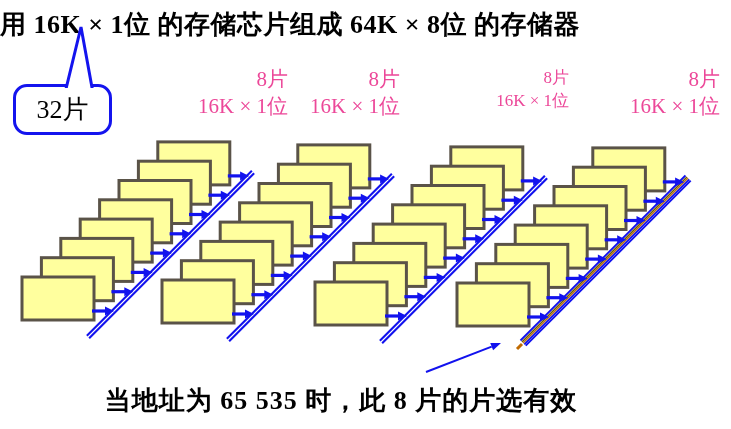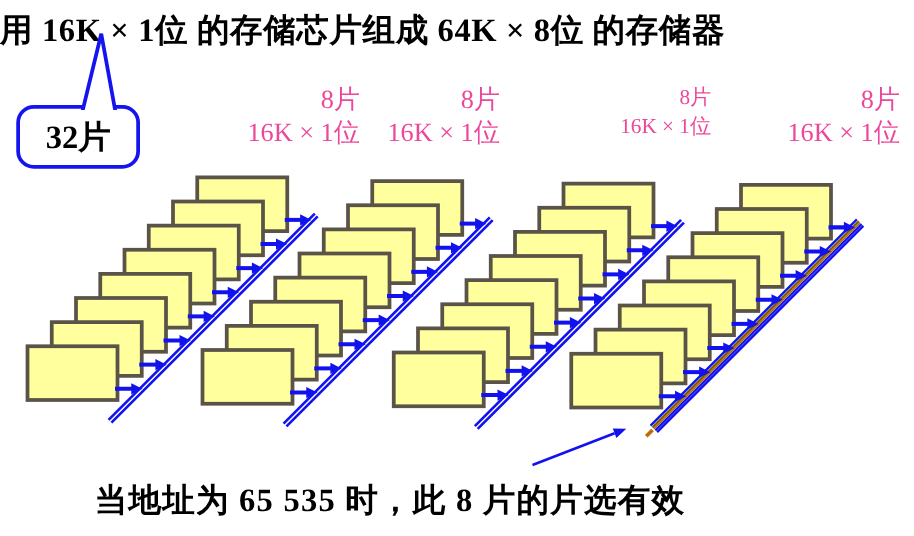--- a/index.html
+++ b/index.html
@@ -10,29 +10,29 @@
     -webkit-font-smoothing:antialiased;
   }
   #diagram-svg{position:absolute;left:0;top:0;z-index:1;}
   .txt{position:absolute;color:#000;font-weight:bold;white-space:nowrap;z-index:2;}
   #slide-title{
     left:0;top:8px;width:731px;text-align:left;
     font-size:26px;line-height:34px;letter-spacing:0.5px;
   }
   #caption{
     left:0;top:384px;width:624px;text-align:center;
-    font-size:26px;line-height:34px;letter-spacing:1px;
+    font-size:26px;line-height:34px;letter-spacing:1px;padding-left:29px;
   }
   #callout-bubble{
     position:absolute;left:13px;top:84px;width:93px;height:45px;
     border:3.5px solid #1414ee;border-radius:14px;background:#fff;z-index:2;
     display:flex;align-items:center;justify-content:center;
   }
   #callout-label{
-    color:#000;font-weight:bold;font-size:26px;line-height:26px;
+    color:#000;font-weight:normal;font-size:26px;line-height:26px;
   }
   #callout-tail-svg{position:absolute;left:55px;top:18px;z-index:3;}
   .group-label{
     position:absolute;text-align:right;color:#ec4899;font-weight:normal;z-index:2;
   }
   .group-label span{display:block;}
 </style>
 </head>
 <body>
 

